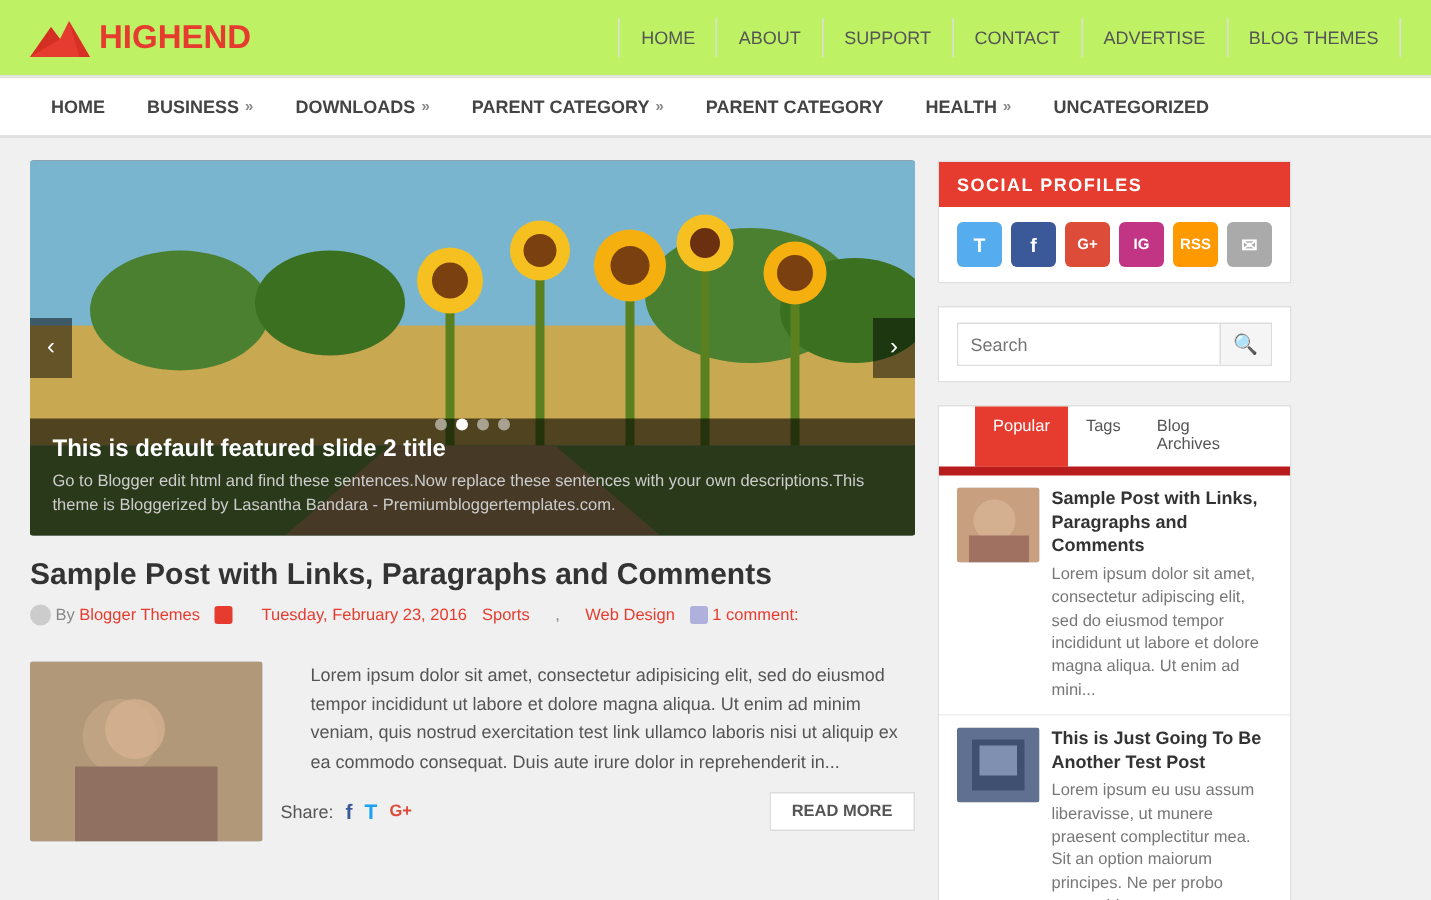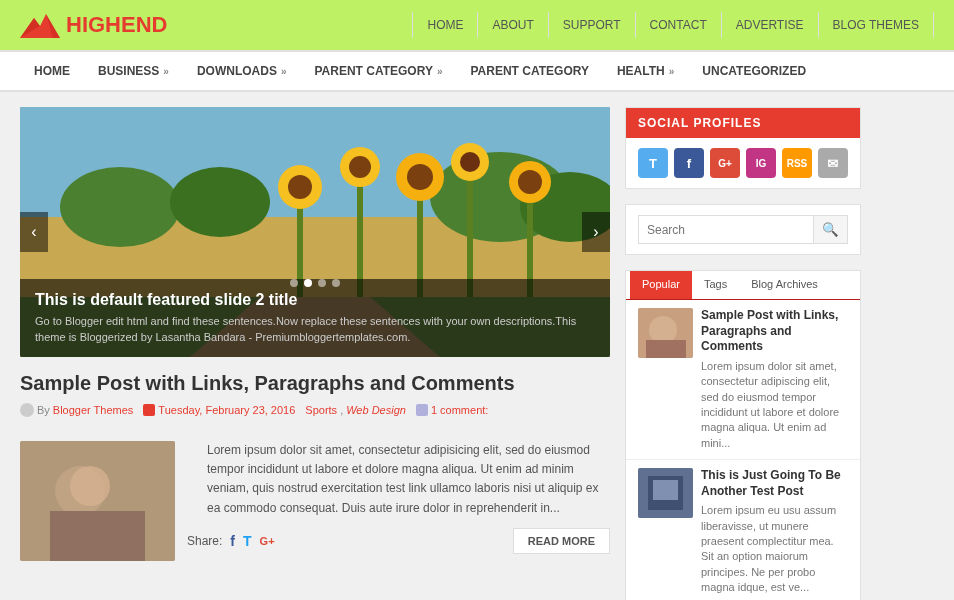--- a/index.html
+++ b/index.html
@@ -62,21 +62,21 @@
     .s-gplus { background: #dd4b39; }
     .s-instagram { background: #c13584; }
     .s-rss { background: #f90; }
 
     
     .search-box { display: flex; align-items: center; border: 1px solid #ddd; margin: 10px 12px; }
     .search-input { flex: 1; border: none; padding: 6px 8px; font-size: 12px; outline: none; }
     .search-btn { background: #f5f5f5; border: none; border-left: 1px solid #ddd; padding: 6px 8px; cursor: pointer; color: #888; }
 
     
-    .tab-row { display: flex; border-bottom: 1px solid #b91c1c; padding: 0 4px; }
+    .tab-row { display: flex; border-bottom: 6px solid #b91c1c; padding: 0 24px; }
     .tab-btn { padding: 7px 12px; font-size: 11px; cursor: pointer; border-bottom: 2px solid transparent; color: #555; }
     .tab-btn.active { background: #e63c2f; color: #fff; border-bottom: 2px solid #e63c2f; }
 
     
     .recent-post { display: flex; gap: 8px; padding: 8px 12px; border-bottom: 1px solid #eee; }
     .recent-post:last-child { border-bottom: none; }
     .rp-thumb { flex: 0 0 55px; height: 50px; background: #ccc; border-radius: 2px; overflow: hidden; }
     .rp-content { flex: 1; }
     .rp-title { font-size: 12px; font-weight: bold; color: #333; line-height: 1.3; margin-bottom: 4px; }
     .rp-text { font-size: 11px; color: #777; line-height: 1.4; }
@@ -181,27 +181,27 @@
       </div>
     </div>
 
     <h2 class="article-title">Sample Post with Links, Paragraphs and Comments</h2>
     <div class="article-meta">
       <span style="display:inline-flex;align-items:center;gap:3px;">
         <span style="width:14px;height:14px;background:#ccc;border-radius:50%;display:inline-block;"></span>
         <span>By</span>
         <a style="color:#e63c2f;text-decoration:none;">Blogger Themes</a>
       </span>
-      <span style="display:inline-flex;align-items:center;gap:3px;">
+      <span style="display:inline-flex;align-items:center;gap:19px;">
         <span style="width:12px;height:12px;background:#e63c2f;border-radius:2px;display:inline-block;"></span>
         <a style="color:#e63c2f;text-decoration:none;">Tuesday, February 23, 2016</a>
       </span>
-      <span style="display:inline-flex;align-items:center;gap:3px;">
+      <span style="display:inline-flex;align-items:center;gap:17px;">
         <a style="color:#e63c2f;text-decoration:none;">Sports</a>,
-        <a style="color:#e63c2f;text-decoration:none;font-style:italic;">Web Design</a>
+        <a style="color:#e63c2f;text-decoration:none;">Web Design</a>
       </span>
       <span style="display:inline-flex;align-items:center;gap:3px;">
         <span style="width:12px;height:12px;background:#b0b0dd;border-radius:2px;display:inline-block;"></span>
         <a style="color:#e63c2f;text-decoration:none;">1 comment:</a>
       </span>
     </div>
     <div class="article-body">
       <div class="article-thumb">
         <svg width="155" height="120">
           <rect width="155" height="120" fill="#b09878"></rect>

